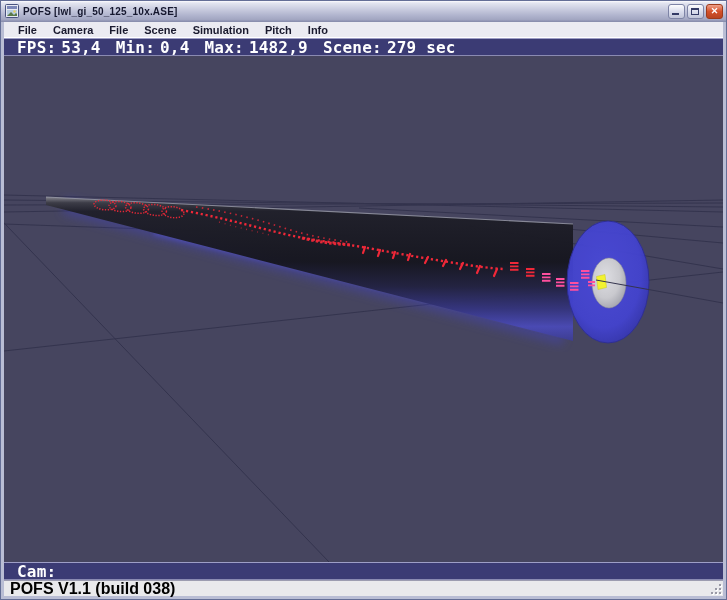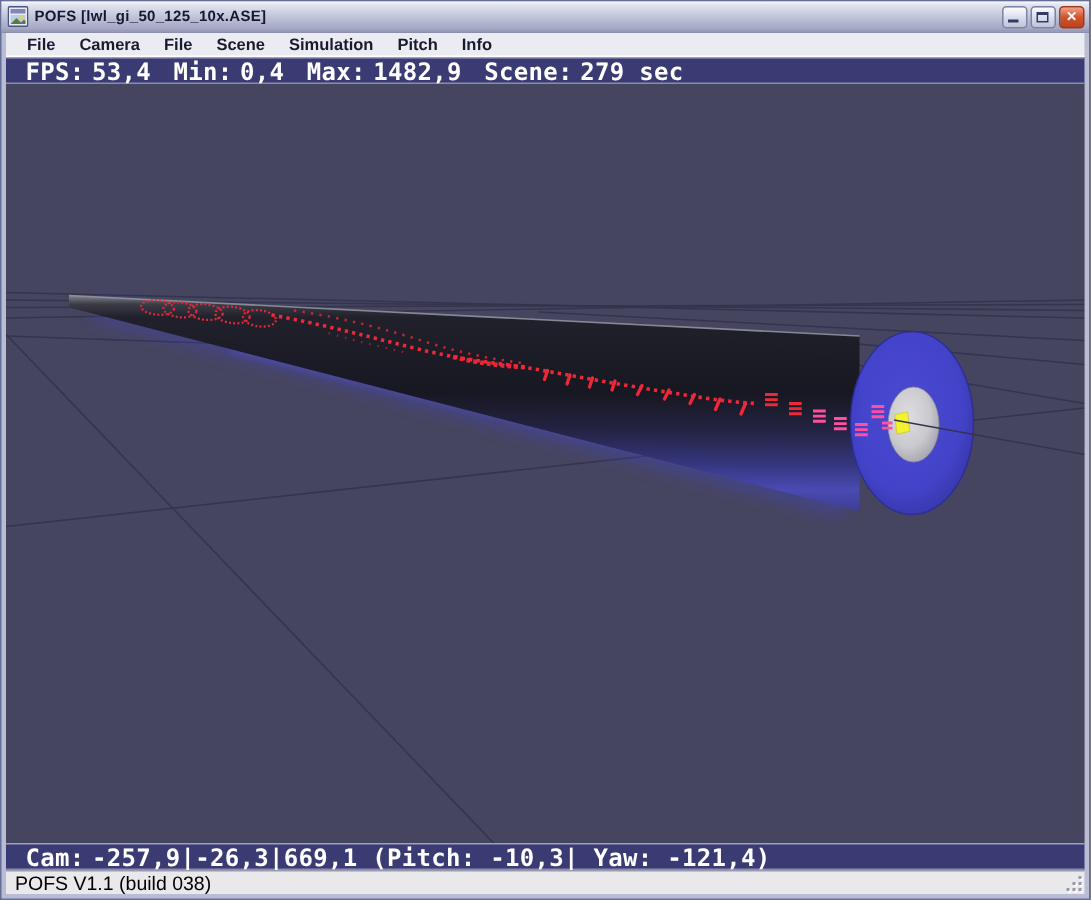--- a/index.html
+++ b/index.html
@@ -58,21 +58,21 @@
   .overlay-stats{
     position:absolute;left:17px;top:13px;
     font-family:"DejaVu Sans Mono",monospace;font-size:11px;font-weight:bold;color:#11112a;
     line-height:18px;white-space:pre;
   }
   .overlay-stats .lbl{margin-right:5px;}
   
   .statusbar{
     height:16px;background:#e9e9ec;border-top:1px solid #9c9cb0;
     display:flex;align-items:center;position:relative;
-    font-size:13px;color:#000;padding-left:6px;
+    font-size:16px;color:#000;padding-left:6px;font-weight:bold;
   }
   .resize-grip{position:absolute;right:1px;bottom:1px;width:13px;height:13px;}
   .resize-grip i{
     position:absolute;width:2px;height:2px;background:#9a9aa6;box-shadow:1px 1px 0 #fff;
   }
 </style>
 </head>
 <body>
 
 <div class="window">
@@ -232,21 +232,20 @@
             <path d="M577,215 h8.5 M577,218.4 h8.5 M577,221.8 h8.5"></path>
             <path d="M584,226 h7 M584,229.4 h7"></path>
           </g>
         </g>
       </svg>
 
     </div>
 
     <div class="navybar">
       <span class="cam-lbl">Cam:</span>
-      <span>-257,9|-26,3|669,1 (Pitch: -10,3| Yaw: -121,4)</span>
     </div>
 
     <div class="statusbar">
       <span>POFS V1.1 (build 038)</span>
       <span class="resize-grip">
         <i style="right:1px;bottom:1px"></i>
           <i style="right:5px;bottom:1px"></i>
           <i style="right:9px;bottom:1px"></i>
         <i style="right:1px;bottom:5px"></i>
           <i style="right:5px;bottom:5px"></i>

